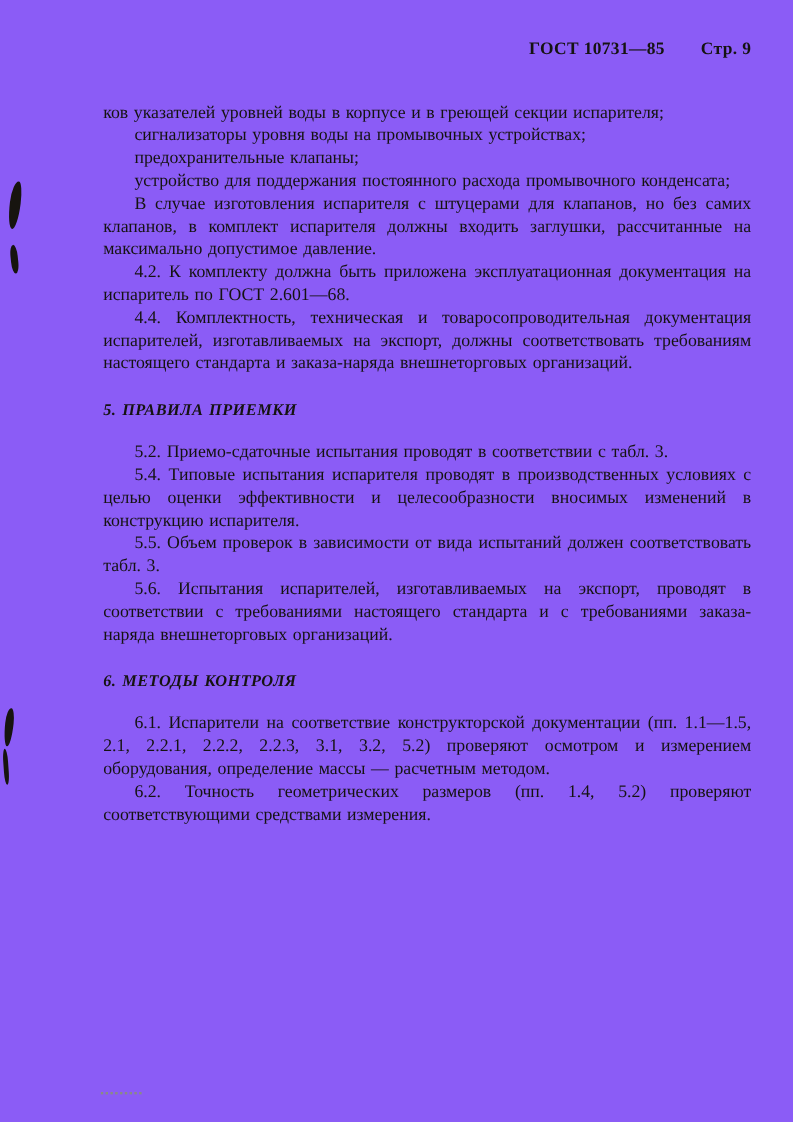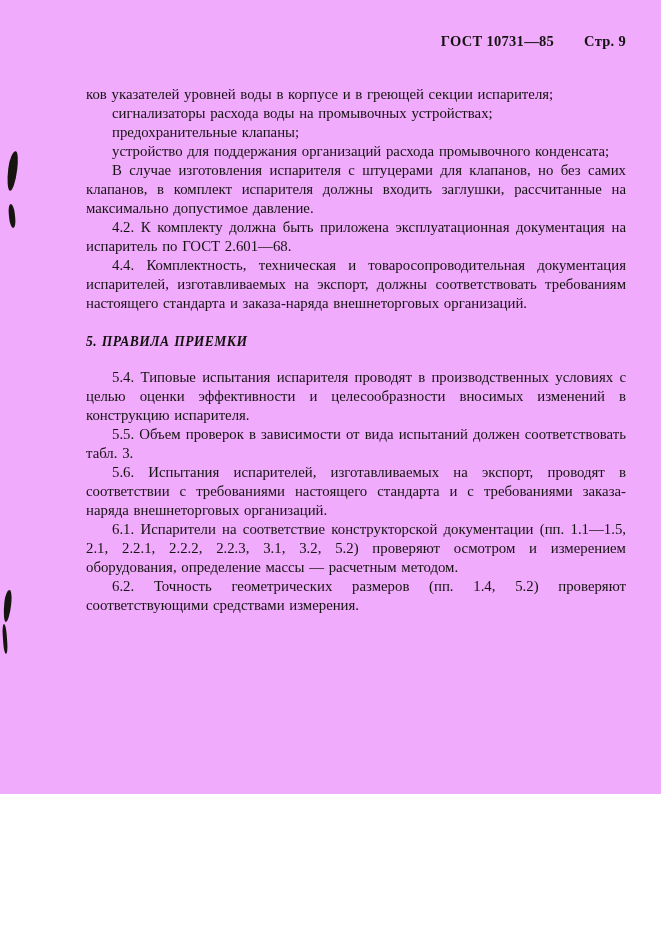--- a/index.html
+++ b/index.html
@@ -3,22 +3,22 @@
 <meta charset="utf-8">
 <style>
   html, body {
     margin: 0;
     padding: 0;
     background: #ffffff;
   }
   .page {
     position: relative;
     width: 661px;
-    height: 794px;
-    background: #f0abfc;
+    height: 935px;
+    background: #8b5cf6;
     font-family: "Liberation Serif", "DejaVu Serif", serif;
     color: #151311;
     overflow: hidden;
   }
   .header {
     position: absolute;
     top: 33px;
     left: 86px;
     width: 540px;
     display: flex;
@@ -90,30 +90,32 @@
 
 <div class="page">
 
   <div class="header">
     <span>ГОСТ 10731—85</span>
     <span>Стр. 9</span>
   </div>
 
   <div class="content">
     <p class="para noindent">ков указателей уровней воды в корпусе и в греющей секции испарителя;</p>
-    <p class="para">сигнализаторы расхода воды на промывочных устройствах;</p>
+    <p class="para">сигнализаторы уровня воды на промывочных устройствах;</p>
     <p class="para">предохранительные клапаны;</p>
-    <p class="para">устройство для поддержания организаций расхода промывочного конденсата;</p>
+    <p class="para">устройство для поддержания постоянного расхода промывочного конденсата;</p>
     <p class="para">В случае изготовления испарителя с штуцерами для клапанов, но без самих клапанов, в комплект испарителя должны входить заглушки, рассчитанные на максимально допустимое давление.</p>
     <p class="para">4.2. К комплекту должна быть приложена эксплуатационная документация на испаритель по ГОСТ 2.601—68.</p>
     <p class="para">4.4. Комплектность, техническая и товаросопроводительная документация испарителей, изготавливаемых на экспорт, должны соответствовать требованиям настоящего стандарта и заказа-наряда внешнеторговых организаций.</p>
     <h2 class="para heading">5. ПРАВИЛА ПРИЕМКИ</h2>
+    <p class="para">5.2. Приемо-сдаточные испытания проводят в соответствии с табл. 3.</p>
     <p class="para">5.4. Типовые испытания испарителя проводят в производственных условиях с целью оценки эффективности и целесообразности вносимых изменений в конструкцию испарителя.</p>
     <p class="para">5.5. Объем проверок в зависимости от вида испытаний должен соответствовать табл. 3.</p>
     <p class="para">5.6. Испытания испарителей, изготавливаемых на экспорт, проводят в соответствии с требованиями настоящего стандарта и с требованиями заказа-наряда внешнеторговых организаций.</p>
+    <h2 class="para heading">6. МЕТОДЫ КОНТРОЛЯ</h2>
     <p class="para">6.1. Испарители на соответствие конструкторской документации (пп. 1.1—1.5, 2.1, 2.2.1, 2.2.2, 2.2.3, 3.1, 3.2, 5.2) проверяют осмотром и измерением оборудования, определение массы — расчетным методом.</p>
     <p class="para">6.2. Точность геометрических размеров (пп. 1.4, 5.2) проверяют соответствующими средствами измерения.</p>
   </div>
 
   <div class="ink ink-1"></div>
   <div class="ink ink-2"></div>
   <div class="ink ink-3"></div>
   <div class="ink ink-4"></div>
   <div class="footer-mark"></div>
 

